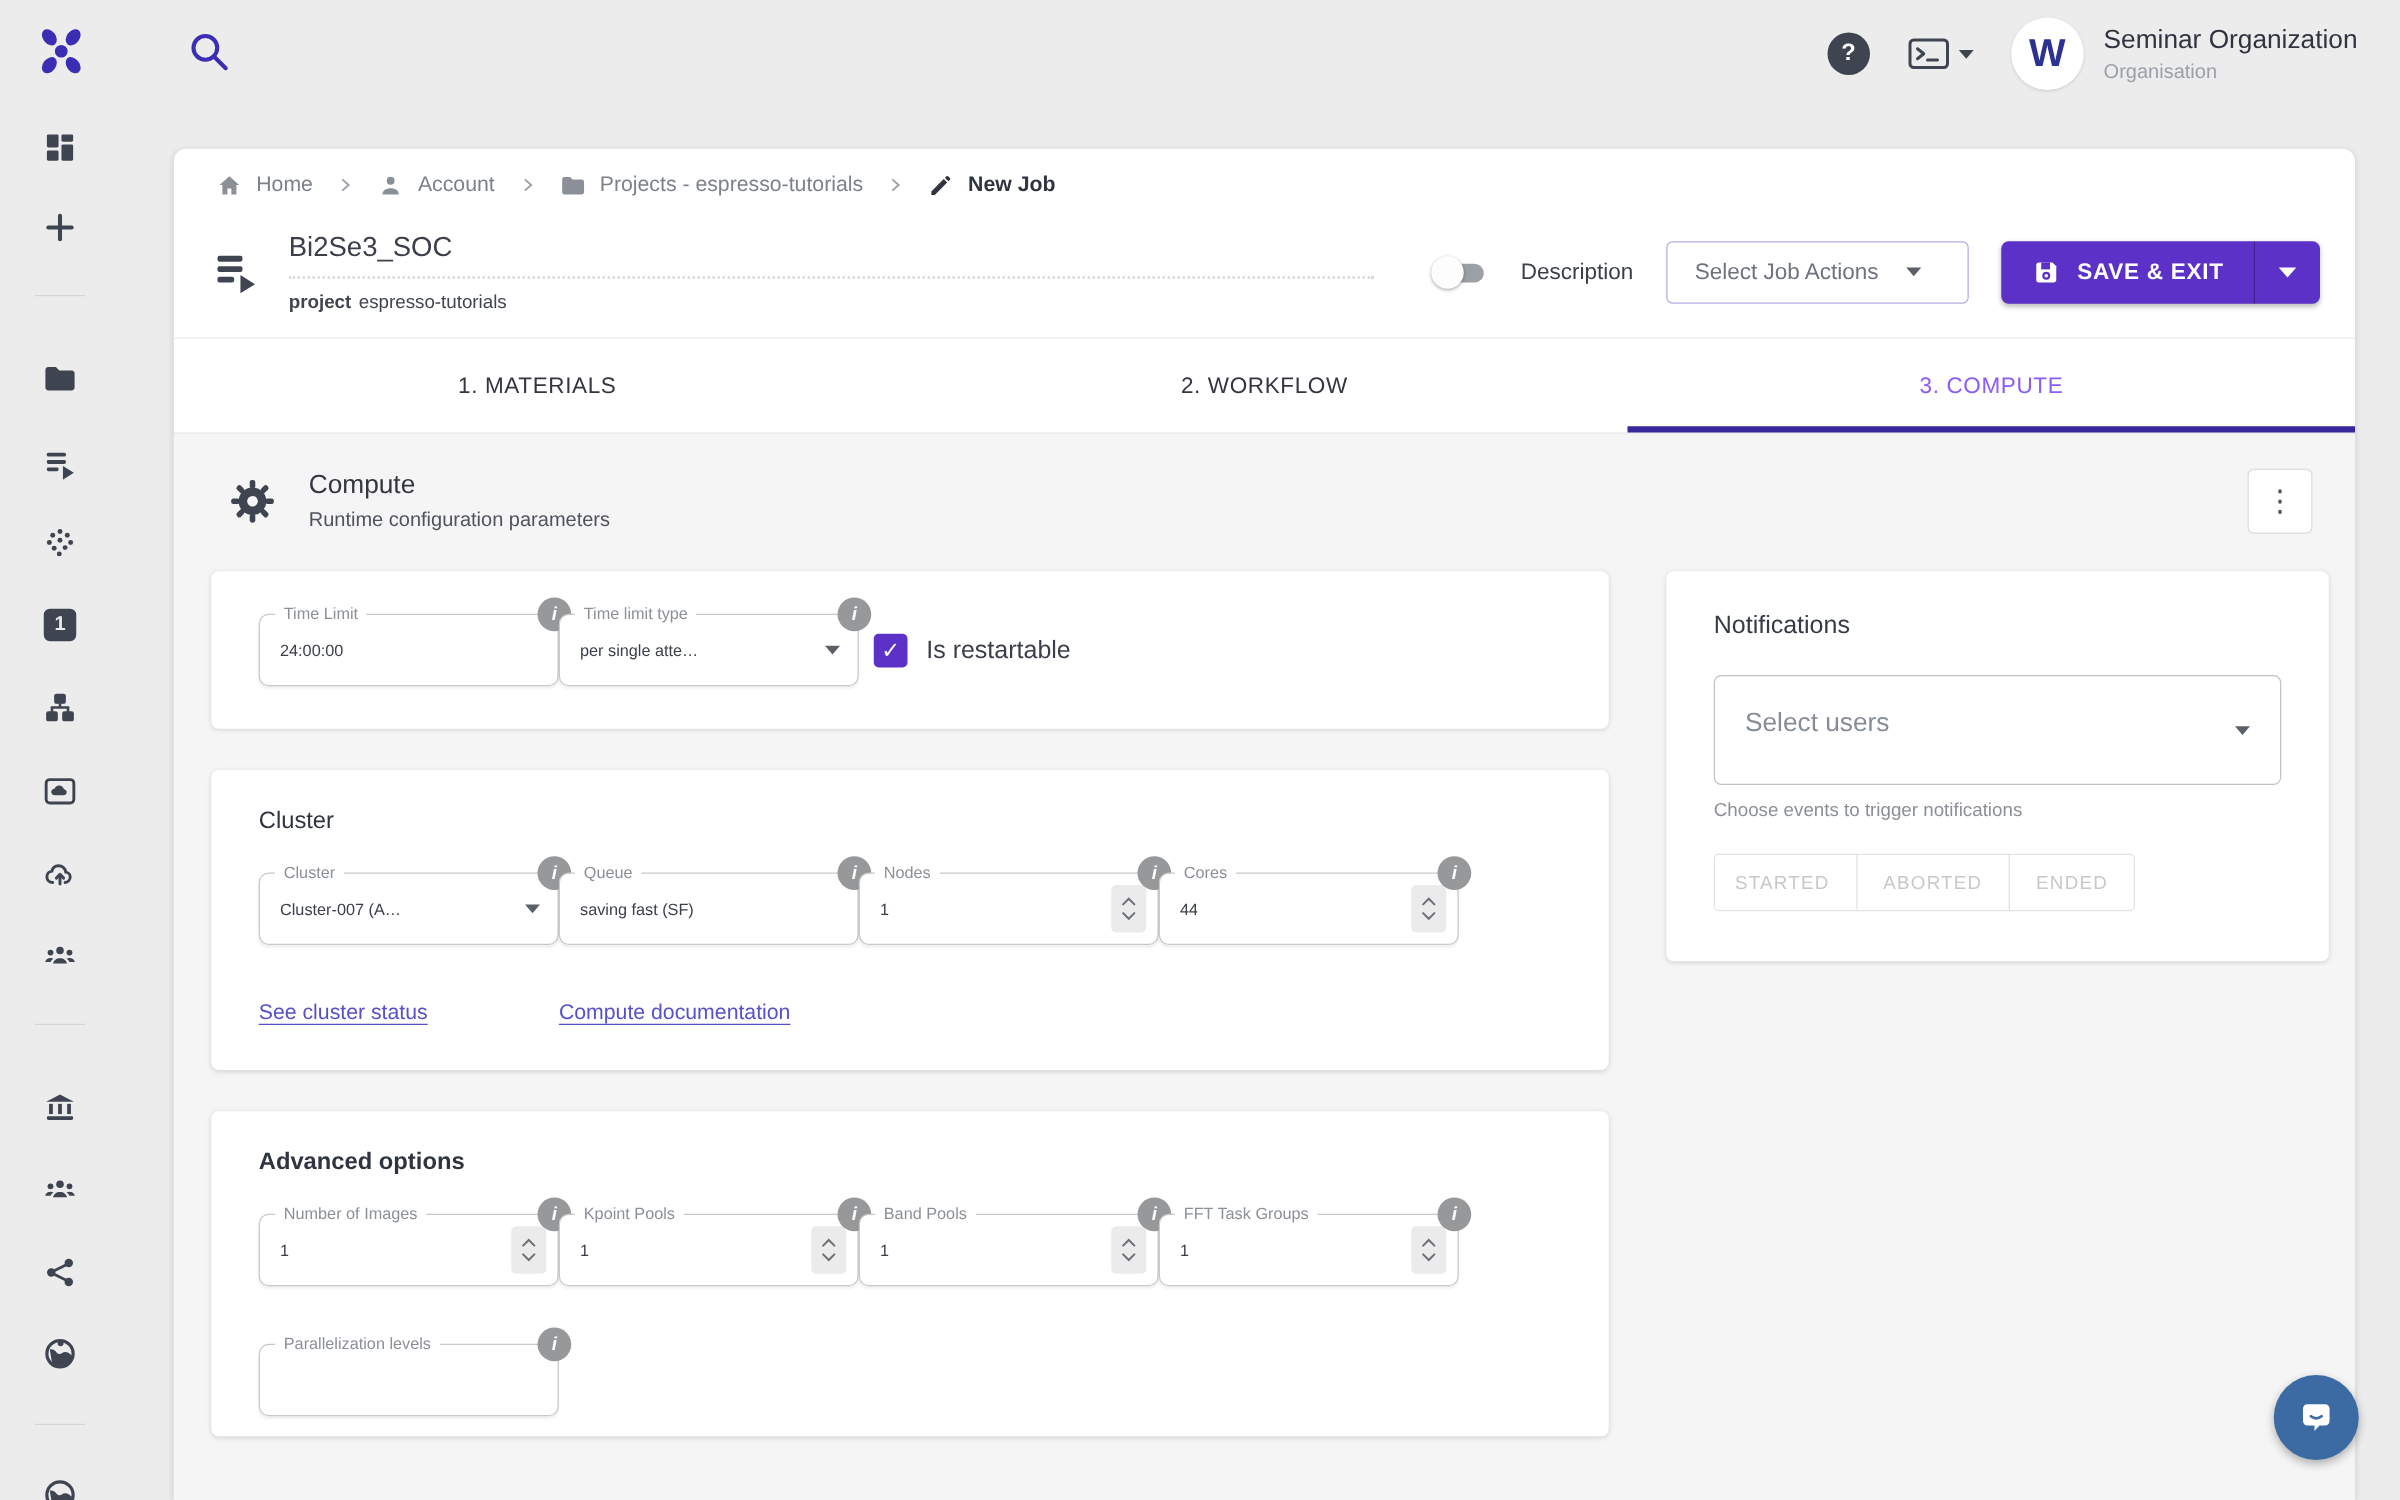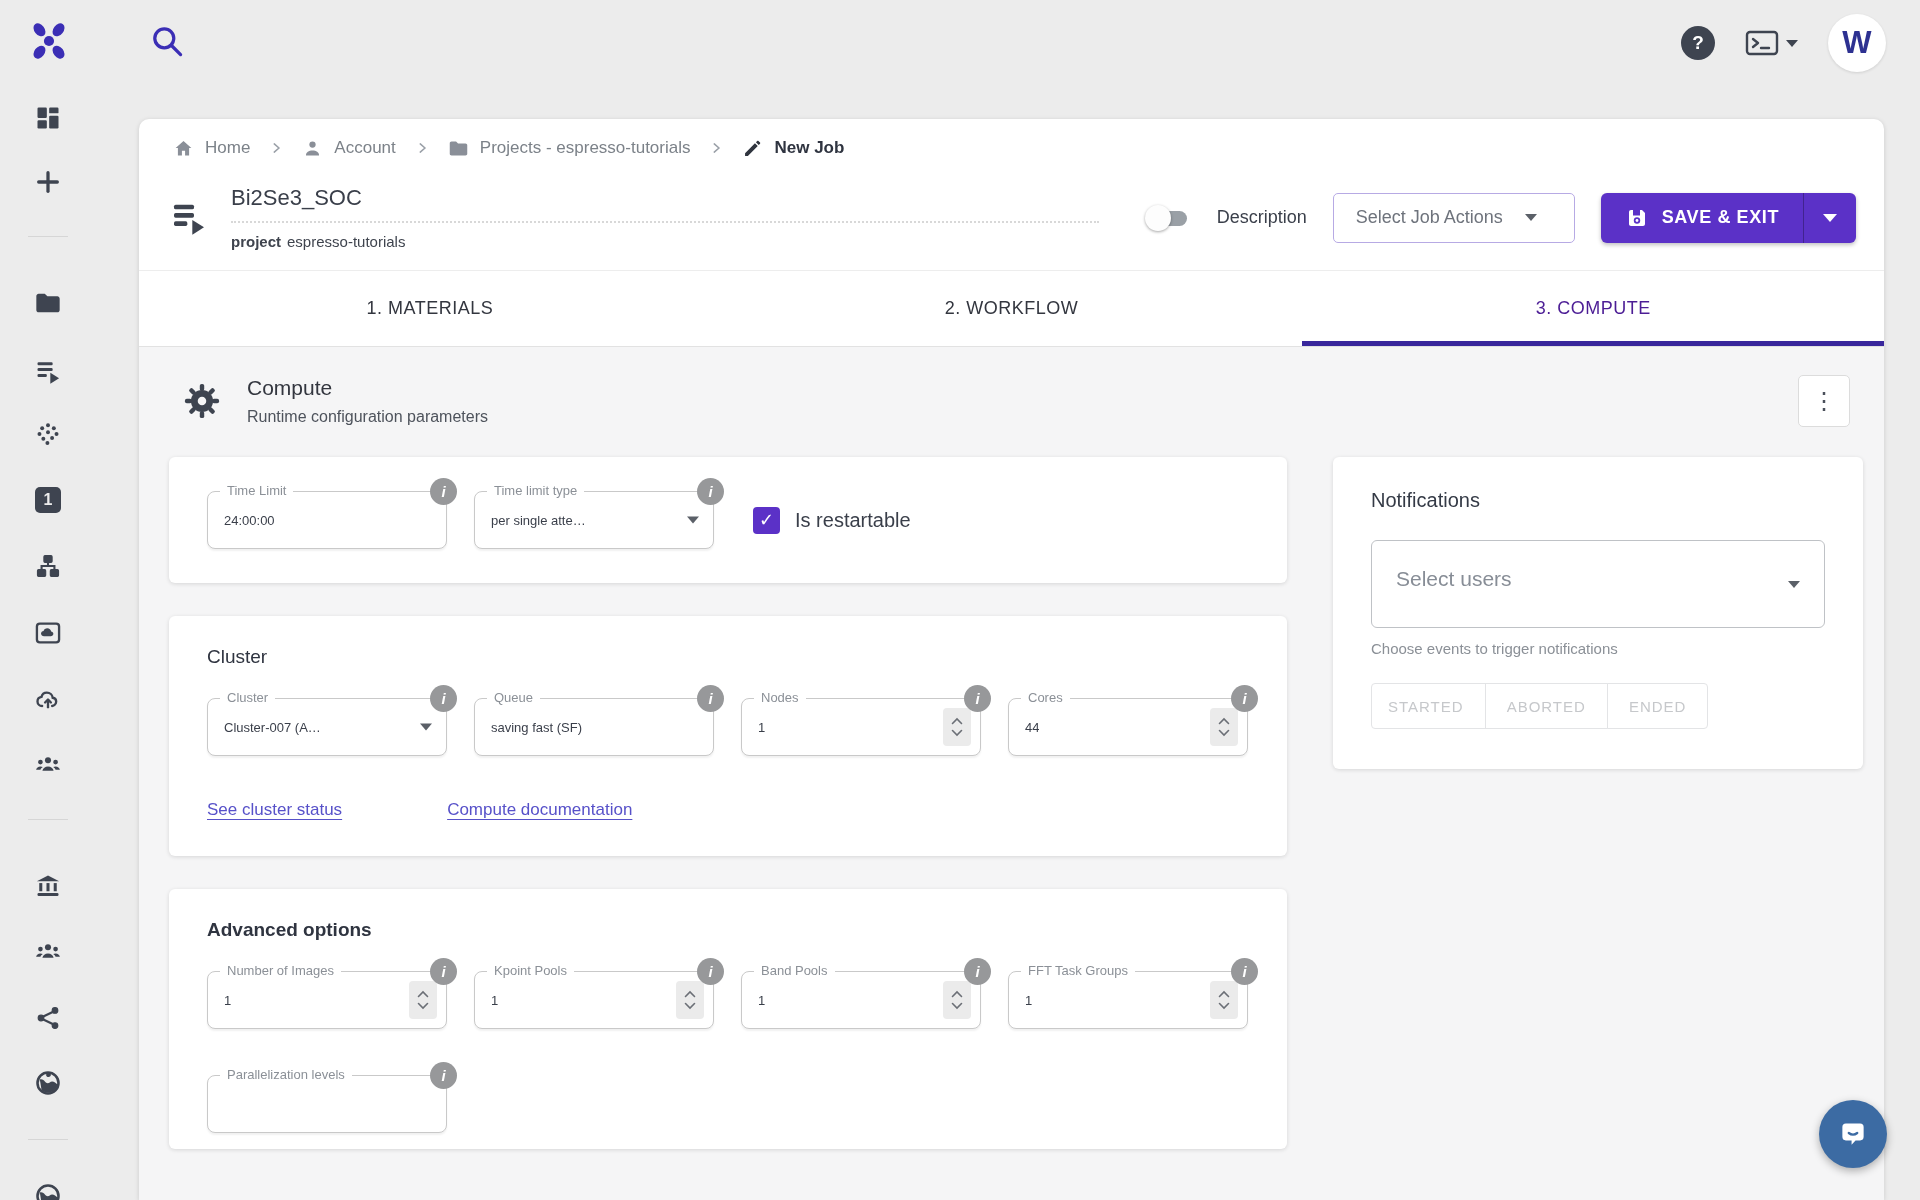--- a/index.html
+++ b/index.html
@@ -58,21 +58,21 @@
   .save-btn { height:50px; border-radius:6px; background:#5b31c7; color:#fff; display:flex; align-items:stretch;
     box-shadow:0 2px 4px rgba(0,0,0,.25); cursor:pointer; overflow:hidden; }
   .save-main { display:flex; align-items:center; gap:13px; padding:0 24px; font-size:18px; font-weight:bold; letter-spacing:.6px; }
   .save-sep { width:1px; background:rgba(0,0,0,.28); }
   .save-caret { width:52px; display:flex; align-items:center; justify-content:center; }
   .save-caret .caret-down { border-top-color:#fff; border-left-width:7px; border-right-width:7px; border-top-width:8px; }
   
   .tabs { display:flex; height:76px; border-bottom:1px solid #e2e2e2; }
   .tab { flex:1; display:flex; align-items:center; justify-content:center; font-size:18px; letter-spacing:.5px;
     color:#33363f; cursor:pointer; position:relative; }
-  .tab.active { color:#4c1d95; }
+  .tab.active { color:#8b5cf6; }
   .tab.active::after { content:""; position:absolute; left:0; right:0; bottom:0; height:5px; background:#39279c; }
   
   .content { background:#f5f5f6; padding:28px 30px; height:100%; }
   .sec-head { display:flex; align-items:center; }
   .gear { width:38px; height:38px; margin-left:14px; }
   .sec-titles { margin-left:26px; flex:1; }
   .sec-title { font-size:21px; color:#33363f; }
   .sec-sub { font-size:16px; color:#4e535c; margin-top:8px; }
   .kebab { width:52px; height:52px; border:1px solid #dcdcdc; border-radius:5px; background:#fff; color:#4a4f5a;
     font-size:24px; display:flex; align-items:center; justify-content:center; cursor:pointer; margin-right:4px; }
@@ -86,21 +86,21 @@
   .mfield { position:relative; width:240px; height:58px; border:1px solid #c9c9c9; border-radius:8px; background:#fff;
     display:flex; align-items:center; padding:0 16px; box-shadow:0 2px 2px rgba(0,0,0,.06); cursor:text; }
   .flabel { position:absolute; top:-9px; left:12px; background:#fff; padding:0 7px; font-size:13px; color:#8b9097; white-space:nowrap; }
   .fvalue { font-size:13px; color:#3a3f4a; white-space:nowrap; overflow:hidden; }
   .info { position:absolute; top:-14px; right:-11px; width:27px; height:27px; border-radius:50%; background:#97989a; color:#fff;
     display:flex; align-items:center; justify-content:center; font-size:15px; font-weight:bold; font-style:italic; cursor:pointer; }
   .fcaret { position:absolute; right:14px; top:50%; transform:translateY(-50%); width:0; height:0;
     border-left:6px solid transparent; border-right:6px solid transparent; border-top:7px solid #5b6068; }
   .spin { position:absolute; right:9px; top:50%; transform:translateY(-50%); width:28px; height:38px; background:#ebebeb;
     border-radius:4px; display:flex; flex-direction:column; align-items:center; justify-content:center; gap:4px; cursor:pointer; }
-  .frow { display:flex; gap:27px; align-items:center; }
+  .frow { display:flex; align-items:center; }
   .card-pad { padding:34px 38px; }
   .check-group { display:flex; align-items:center; gap:15px; margin-left:12px; cursor:pointer; }
   .checkbox { width:27px; height:27px; border-radius:4px; background:#5b31c7; color:#fff; font-size:18px; font-weight:bold;
     display:flex; align-items:center; justify-content:center; }
   .check-label { font-size:20px; color:#3a3f4a; }
   .links-row { display:flex; gap:105px; margin-top:44px; }
   .tlink { font-size:17px; color:#5751c9; text-decoration:underline; text-underline-offset:4px; cursor:pointer; }
   
   .notif-pad { padding:32px 38px 40px; }
   .notif-title { font-size:20px; color:#343a46; }
@@ -144,20 +144,24 @@
     <div class="term-group">
       <svg width="34" height="28" viewBox="0 0 34 28">
         <rect x="2" y="3" width="30" height="22" rx="3" fill="none" stroke="#3e4450" stroke-width="2.4"></rect>
         <path d="M8 10l5 4-5 4" fill="none" stroke="#3e4450" stroke-width="2.4" stroke-linecap="round" stroke-linejoin="round"></path>
         <line x1="16" y1="19" x2="24" y2="19" stroke="#3e4450" stroke-width="2.4" stroke-linecap="round"></line>
       </svg>
       <span class="caret-down"></span>
     </div>
     <div class="org">
       <div class="avatar">W</div>
+      <div>
+        <div class="org-name">Seminar Organization</div>
+        <div class="org-sub">Organisation</div>
+      </div>
     </div>
   </div>
 </div>
 
 <div class="sidebar">
   <div class="sb" style="top:8px">
     <svg viewBox="0 0 24 24" fill="#3e4450">
         <rect x="3" y="3" width="8" height="9" rx="1"></rect>
         <rect x="13" y="3" width="8" height="5" rx="1"></rect>
         <rect x="13" y="10" width="8" height="11" rx="1"></rect>

